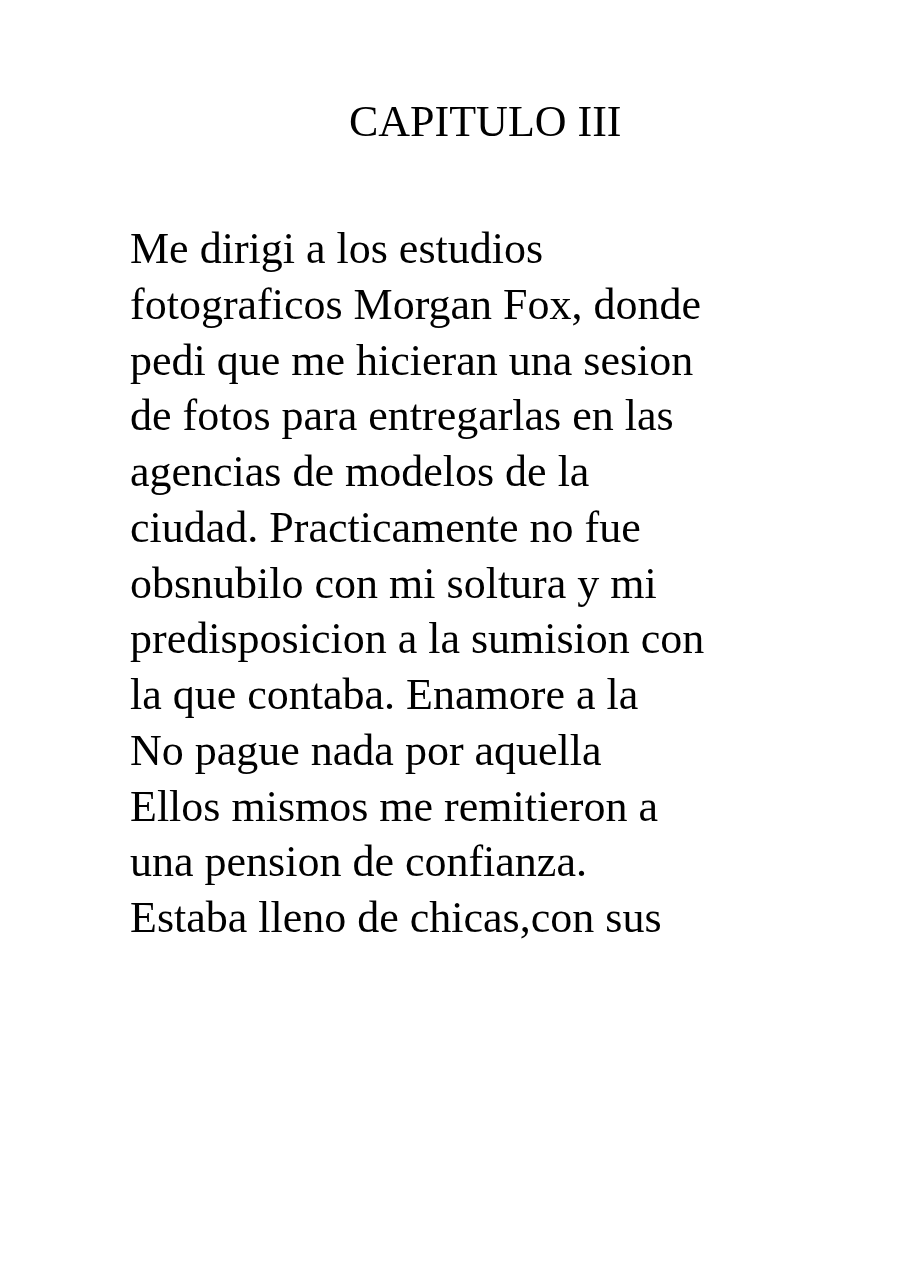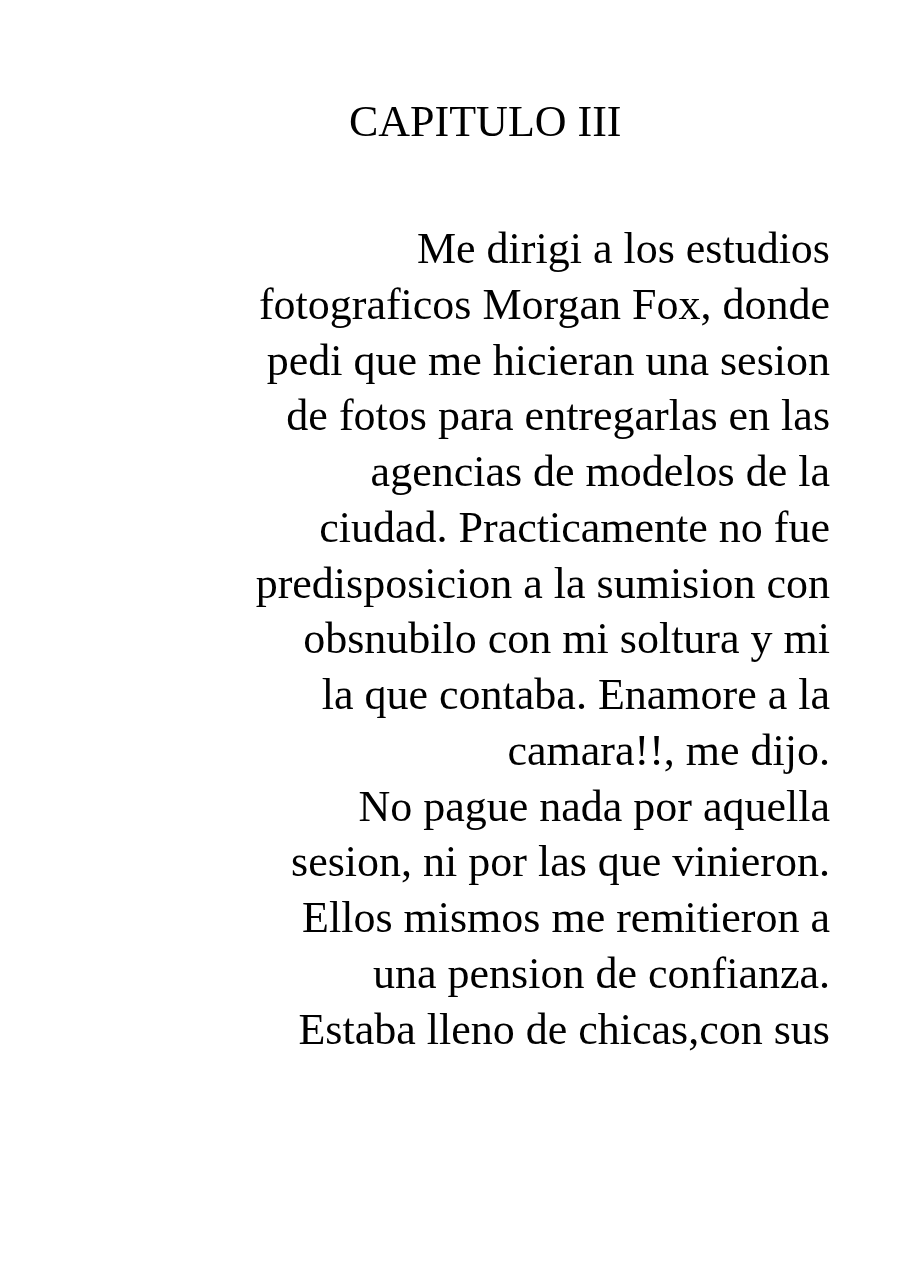--- a/index.html
+++ b/index.html
@@ -37,39 +37,36 @@
       left: 130px;
       top: 221px;
       width: 700px;
     }
     .line {
       display: block;
       font-size: 44px;
       line-height: 55.75px;
       height: 55.75px;
       white-space: nowrap;
-      text-align: right;
     }
   </style>
 </head>
 <body>
 
 <div class="page">
   <div class="chapter-title">CAPITULO III</div>
 
   <div class="body-text">
     <span class="line">Me dirigi a los estudios</span>
     <span class="line">fotograficos Morgan Fox, donde</span>
     <span class="line">pedi que me hicieran una sesion</span>
     <span class="line">de fotos para entregarlas en las</span>
     <span class="line">agencias de modelos de la</span>
     <span class="line">ciudad. Practicamente no fue</span>
+    <span class="line">obsnubilo con mi soltura y mi</span>
     <span class="line">predisposicion a la sumision con</span>
-    <span class="line">obsnubilo con mi soltura y mi</span>
     <span class="line">la que contaba. Enamore a la</span>
-    <span class="line">camara!!, me dijo.</span>
     <span class="line">No pague nada por aquella</span>
-    <span class="line">sesion, ni por las que vinieron.</span>
     <span class="line">Ellos mismos me remitieron a</span>
     <span class="line">una pension de confianza.</span>
     <span class="line">Estaba lleno de chicas,con sus</span>
   </div>
 </div>
 
 </body></html>

